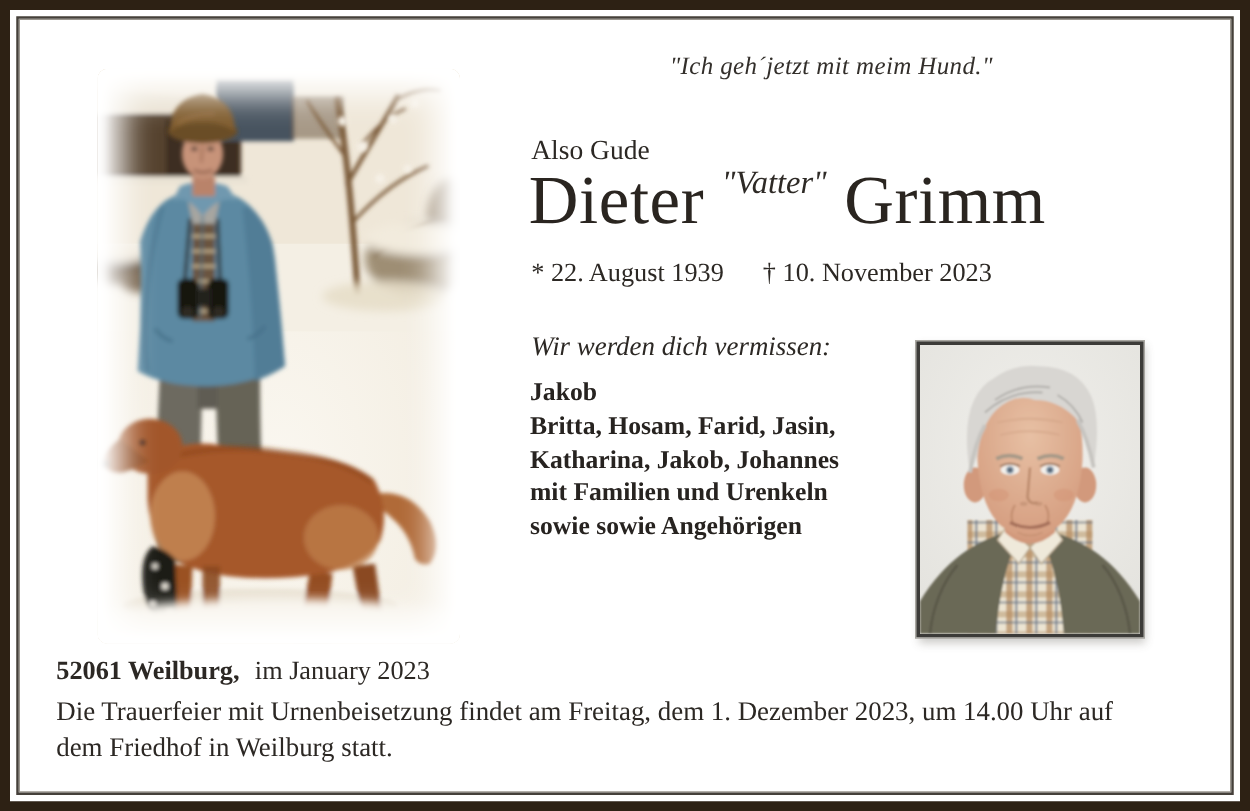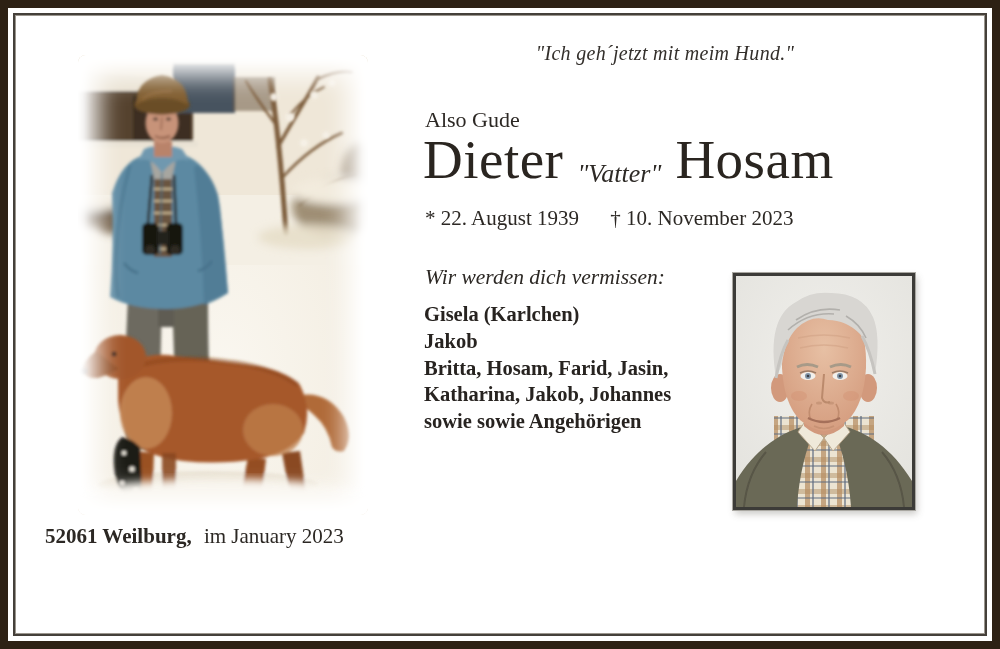--- a/index.html
+++ b/index.html
@@ -22,21 +22,21 @@
       border:3px solid #3c3b38; outline:1px solid #a9a7a1; background:#ecebe7;
       box-shadow:2px 4px 7px rgba(80,75,65,.30), inset 0 0 0 1px #f4f3ef; }
   .portrait svg { display:block; width:100%; height:100%; }
 
   
   .quote { position:absolute; left:488px; top:42px; width:354px; text-align:center;
       font-style:italic; font-size:20px; letter-spacing:.3px; color:#332f2b; }
 
   .salutation { position:absolute; left:425px; top:107px; font-size:22px;text-align:center; }
 
-  .name-line { position:absolute; left:423px; top:131px; display:flex; align-items:flex-end; white-space:nowrap;font-family:Liberation Serif, serif; }
+  .name-line { position:absolute; left:423px; top:131px; display:flex; align-items:flex-start; white-space:nowrap;font-family:Liberation Serif, serif; }
   .name-big { font-size:55px; line-height:58px; letter-spacing:.5px; color:#2a2520; }
   .name-nick { font-size:26px; font-style:italic; margin:0 14px; color:#2e2a26; }
 
   .dates { position:absolute; left:425px; top:206px; font-size:21px; white-space:nowrap; }
   .dates .death { margin-left:26px; }
 
   .missing-line { position:absolute; left:425px; top:265px; font-size:21.5px;font-style:italic; }
 
   .mourners { position:absolute; left:424px; top:301px; font-size:20.5px; font-weight:bold;
       line-height:26.8px; color:#272320; }
@@ -194,35 +194,35 @@
     <div class="vignette"></div>
   </div>
 
   <div class="quote">"Ich geh´jetzt mit meim Hund."</div>
 
   <div class="salutation">Also Gude</div>
 
   <div class="name-line">
     <span class="name-big">Dieter</span>
     <span class="name-nick">"Vatter"</span>
-    <span class="name-big">Hosam</span>
+    <span class="name-big">Grimm</span>
   </div>
 
   <div class="dates">
     <span class="birth">* 22. August 1939</span>
     <span class="death">† 10. November 2023</span>
   </div>
 
   <div class="missing-line">Wir werden dich vermissen:</div>
 
   <div class="mourners">
-    <div>Gisela (Karlchen)</div>
     <div>Jakob</div>
     <div>Britta, Hosam, Farid, Jasin,</div>
     <div>Katharina, Jakob, Johannes</div>
+    <div>mit Familien und Urenkeln</div>
     <div>sowie sowie Angehörigen</div>
   </div>
 
   <div class="portrait">
     <svg viewBox="0 0 176 231" preserveAspectRatio="none">
       <defs>
         <radialGradient id="bgp" cx="50%" cy="38%" r="85%">
           <stop offset="0%" stop-color="#f0efeb"></stop>
             <stop offset="100%" stop-color="#e2e1dc"></stop>
         </radialGradient>
@@ -289,16 +289,20 @@
         <path d="M78 150 Q88 155 98 150" stroke="#c18c6e" stroke-width="1.4" fill="none" opacity="0.7"></path>
       </g>
     </svg>
   </div>
 
   <div class="city-line">
     <span class="city">52061 Weilburg,</span>
     <span class="rest">im January 2023</span>
   </div>
 
+  <div class="funeral">
+    <div>Die Trauerfeier mit Urnenbeisetzung findet am Freitag, dem 1. Dezember 2023, um 14.00 Uhr auf</div>
+    <div>dem Friedhof in Weilburg statt.</div>
+  </div>
 
   <div class="frame-inner"></div>
   <div class="frame-outer"></div>
 </div>
 
 </body></html>

